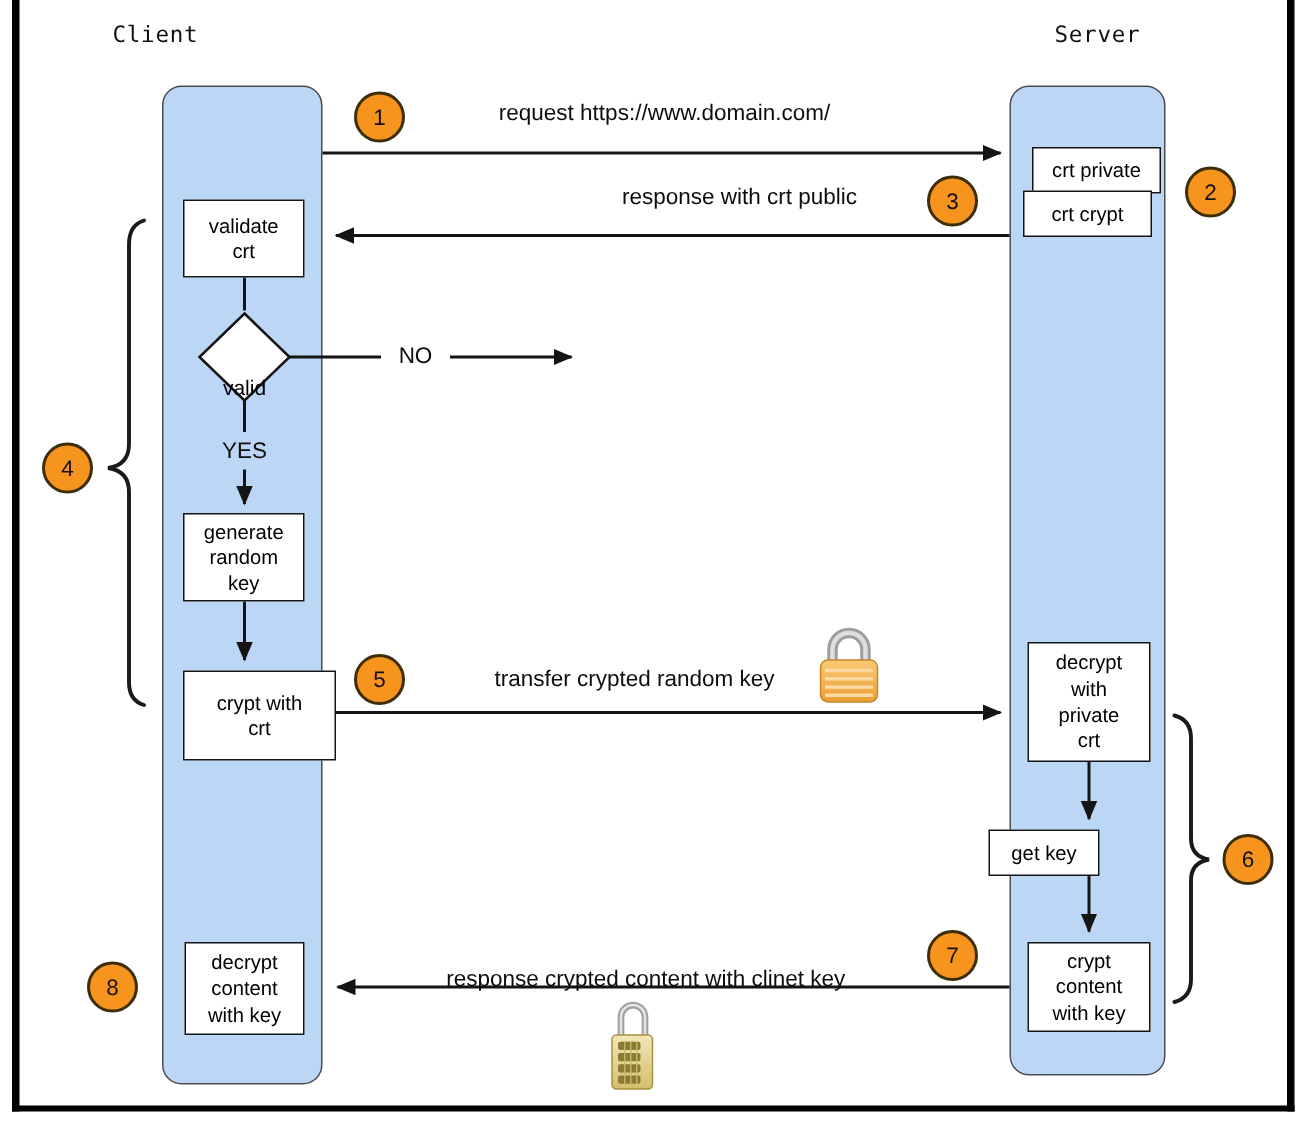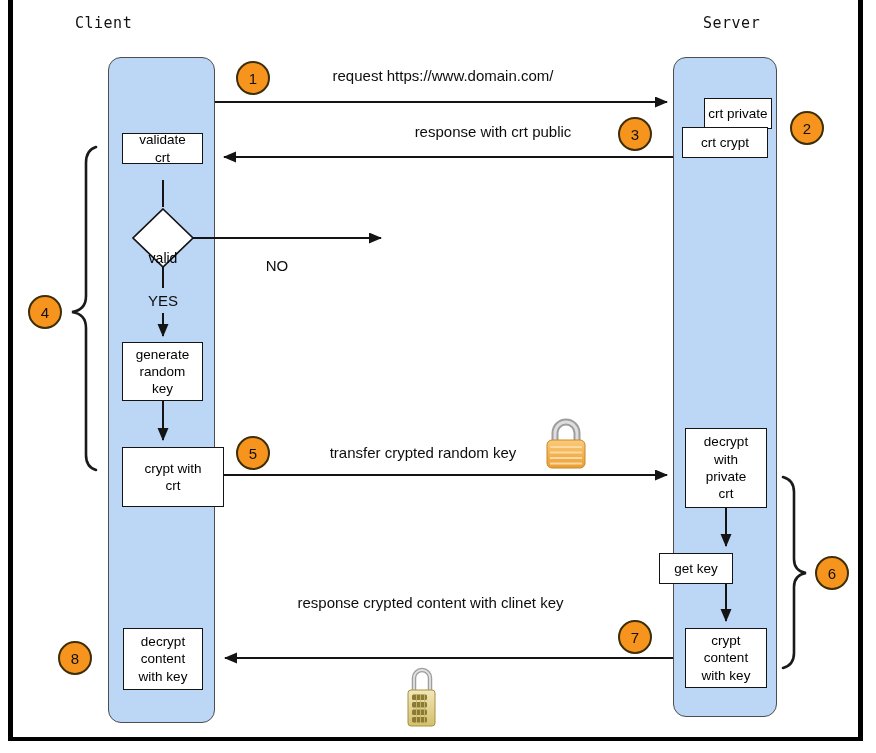--- a/index.html
+++ b/index.html
@@ -11,21 +11,21 @@
         border-radius:13px;z-index:0;}
   .lane-title{position:absolute;font-family:"DejaVu Sans Mono",monospace;font-size:15px;
         color:#111;z-index:3;letter-spacing:0.5px;}
   svg.connectors{position:absolute;left:0;top:0;z-index:1;pointer-events:none;}
   .node{position:absolute;box-sizing:border-box;background:#fff;border:1.7px solid #141414;
         display:flex;align-items:center;justify-content:center;text-align:center;
         font-size:13.5px;line-height:1.28;color:#000;white-space:pre-line;z-index:2;}
   .plain{position:absolute;display:flex;align-items:center;justify-content:center;
         text-align:center;font-size:14px;color:#000;z-index:2;white-space:pre-line;margin-top:20px;}
   .msg{position:absolute;text-align:center;font-size:15px;color:#0d0d0d;z-index:3;}
-  .msg-no{background:#fff;padding:0 2px;margin-top:28px;}
+  .msg-no{background:#fff;padding:0 2px;}
   .badge{position:absolute;box-sizing:border-box;width:34px;height:34px;border-radius:50%;
         background:#F7941E;border:2px solid #3d2e08;display:flex;align-items:center;
         justify-content:center;font-size:15px;color:#111;z-index:4;}
 </style>
 </head>
 <body>
 
 <div class="canvas">
 
   <div class="vbar" style="left:8px"></div>
@@ -84,47 +84,47 @@
       <g fill="#8a7a35">
         <rect x="412" y="694.5" width="15" height="5.5" rx="1.5"></rect>
         <rect x="412" y="702" width="15" height="5.5" rx="1.5"></rect>
         <rect x="412" y="709.5" width="15" height="5.5" rx="1.5"></rect>
         <rect x="412" y="717" width="15" height="5.5" rx="1.5"></rect>
       </g>
       <path d="M416.5 694 v29 M420.5 694 v29 M424.5 694 v29" stroke="#c9b96a" stroke-width="0.9"></path>
     </g>
   </svg>
 
-  <div class="node" style="left:122px;top:133px;width:81px;height:31px">validate
+  <div class="node" style="left:122px;top:133px;width:81px;height:52px">validate
 crt</div>
   <div class="plain" style="left:133px;top:222px;width:60px;height:32px">valid</div>
   <div class="node" style="left:122px;top:342px;width:81px;height:59px">generate
 random
 key</div>
   <div class="node" style="left:122px;top:447px;width:102px;height:60px">crypt with
 crt</div>
   <div class="node" style="left:123px;top:628px;width:80px;height:62px">decrypt
 content
 with key</div>
 
-  <div class="node" style="left:704px;top:98px;width:68px;height:31px">crt private</div>
+  <div class="node" style="left:688px;top:98px;width:86px;height:31px">crt private</div>
   <div class="node" style="left:682px;top:127px;width:86px;height:31px">crt crypt</div>
   <div class="node" style="left:685px;top:428px;width:82px;height:80px">decrypt
 with
 private
 crt</div>
   <div class="node" style="left:659px;top:553px;width:74px;height:31px">get key</div>
   <div class="node" style="left:685px;top:628px;width:82px;height:60px">crypt
 content
 with key</div>
 
   <div class="msg" style="left:373px;top:123px;width:240px">response with crt public</div>
   <div class="msg" style="left:283px;top:67px;width:320px">request https://www.domain.com/</div>
   <div class="msg" style="left:293px;top:444px;width:260px">transfer crypted random key</div>
-  <div class="msg" style="left:253px;top:594px;width:355px">response crypted content with clinet key</div>
+  <div class="msg" style="left:253px;top:644px;width:355px">response crypted content with clinet key</div>
   <div class="msg msg-no" style="left:254px;top:229px;width:42px;line-height:17px">NO</div>
   <div class="msg" style="left:136px;top:292px;width:54px">YES</div>
 
   <div class="badge" style="left:236px;top:61px">1</div>
   <div class="badge" style="left:790px;top:111px">2</div>
   <div class="badge" style="left:618px;top:117px">3</div>
   <div class="badge" style="left:28px;top:295px">4</div>
   <div class="badge" style="left:236px;top:436px">5</div>
   <div class="badge" style="left:815px;top:556px">6</div>
   <div class="badge" style="left:618px;top:620px">7</div>

